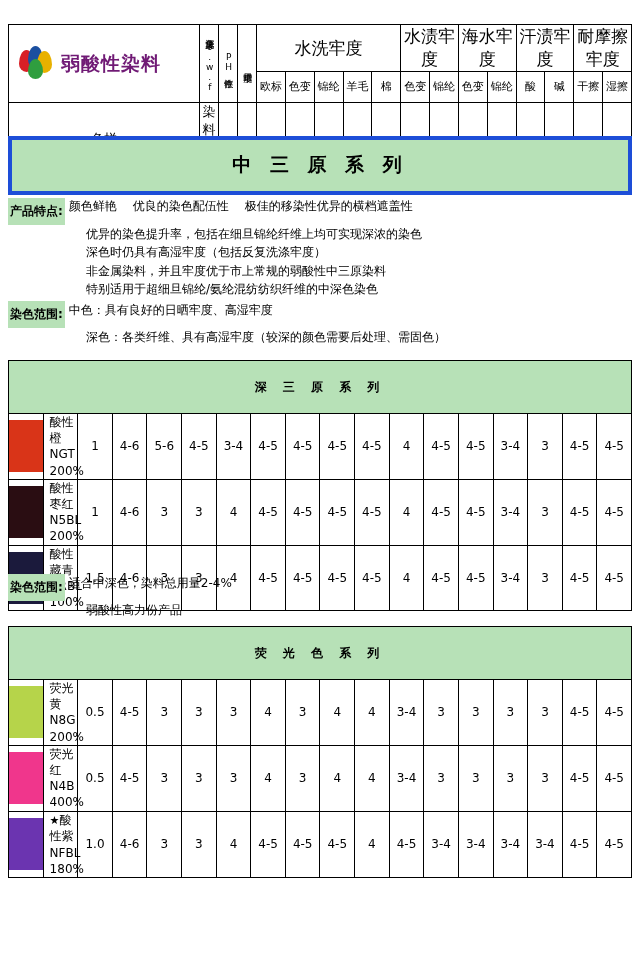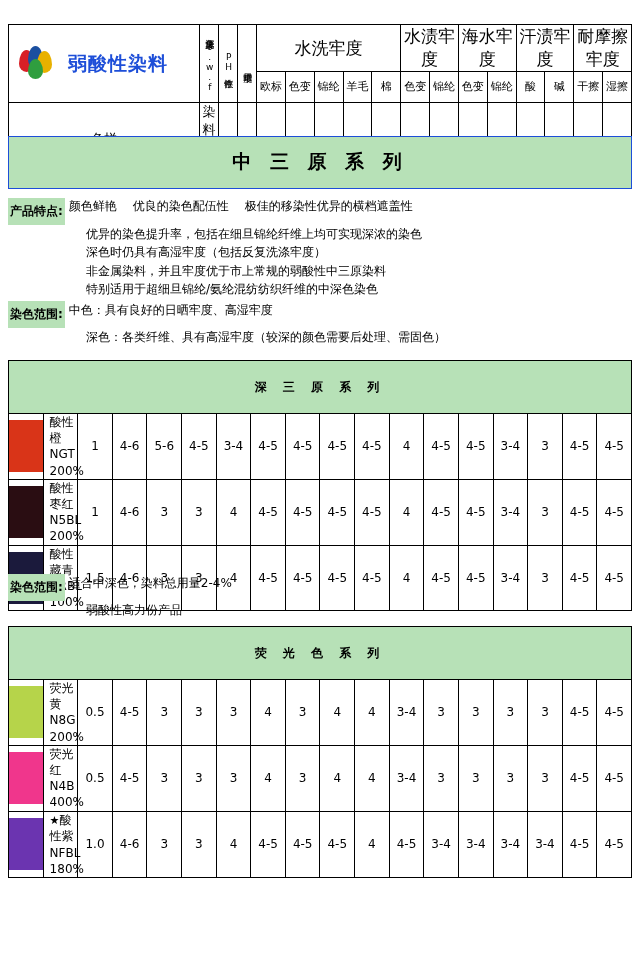--- a/index.html
+++ b/index.html
@@ -73,23 +73,22 @@
     transform: rotate(0deg);
   }
   .flame.f1 { background: #d81f26; left: 0px;  top: 4px; }
   .flame.f2 { background: #1b4fa0; left: 9px;  top: 0px; }
   .flame.f3 { background: #e8b100; left: 18px; top: 5px; }
   .flame.f4 { background: #2f9e3f; left: 9px;  top: 13px; width: 15px; height: 20px;}
   .logo-text {
     font-size: 19px;
     font-weight: bold;
     letter-spacing: 1px;
-    color: #1d4ed8;
+    color: #701a75;
     font-family: "DejaVu Sans", "Liberation Sans", sans-serif;
-    margin-left: 7px;
   }
   .vcell {
     width: 16px;
     font-size: 9px;
     line-height: 1.05;
     padding: 2px 1px;
   }
   .vtext {
     writing-mode: vertical-rl;
     text-orientation: upright;
@@ -113,21 +112,21 @@
     width: 100px;
     font-size: 13px;
   }
   .dyename-head {
     width: 90px;
     font-size: 13px;
   }
 
   
   .banner {
-    border: 1px solid #1d4ed8;
+    border: 4px solid #1d4ed8;
     background: #b7e1b7;
     text-align: center;
     font-size: 19px;
     font-weight: bold;
     letter-spacing: 6px;
     padding: 12px 0 13px 0;
     box-sizing: border-box;
   }
   .banner-wrap {
     position: absolute;

